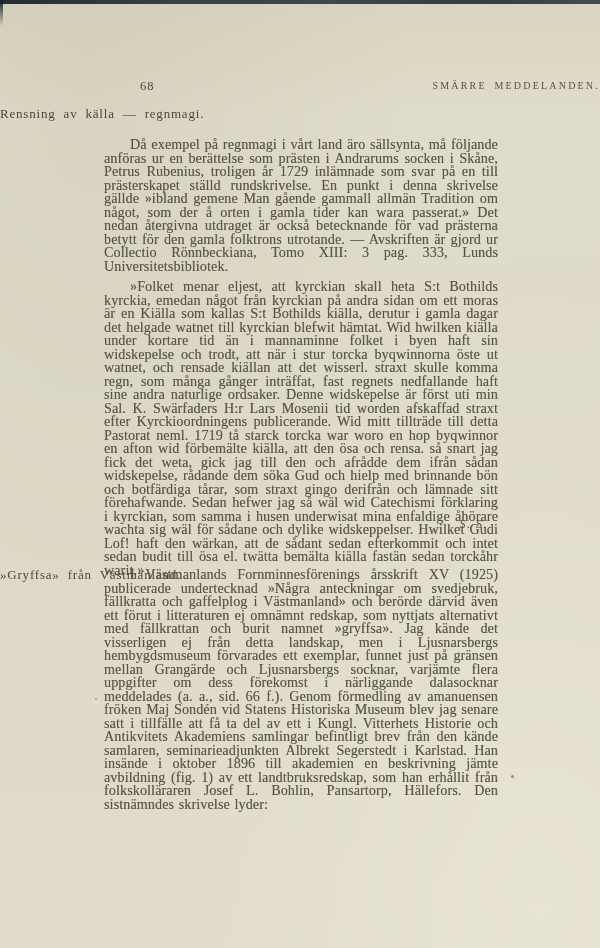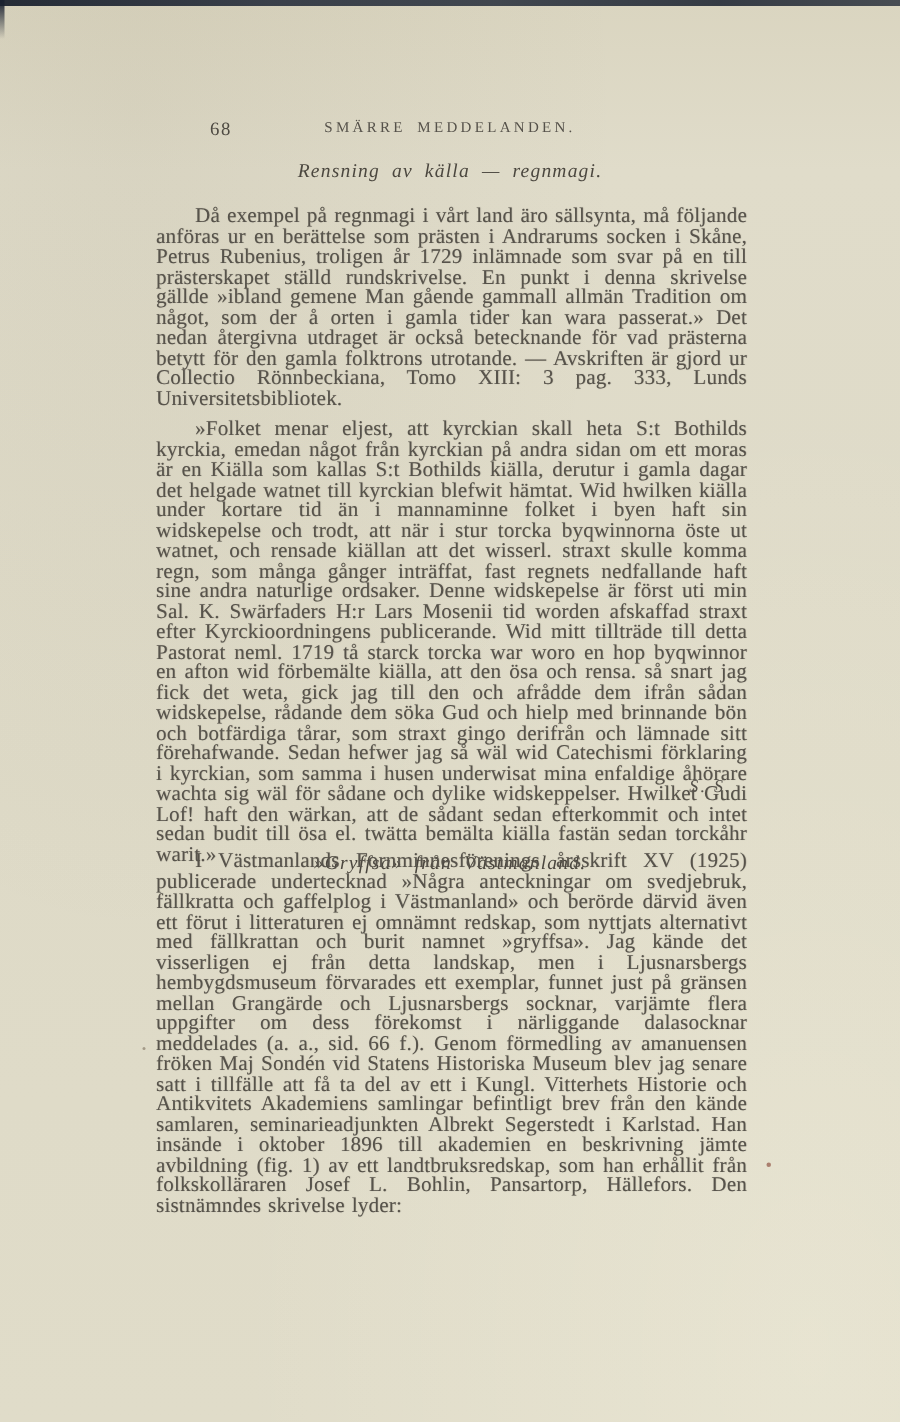--- a/index.html
+++ b/index.html
@@ -45,33 +45,31 @@
     left: 92px; top: 0;
     font-size: 12.5px;
     letter-spacing: 1px;
     color: #4e4a42;
     margin-left: 48px;
   }
   .rhead {
     position: absolute;
     left: 0; top: 1px;
     width: 600px;
-    text-align: center;
+    text-align: right;
     font-size: 10px;
     letter-spacing: 2.2px;
     word-spacing: 3px;
     color: #55514a;
   }
   .sec-title {
     position: absolute;
     left: 0;
     width: 600px;
     margin: 0;
-    text-align: center;
-    font-style: italic;
     font-weight: normal;
     font-size: 13px;
     letter-spacing: 0.8px;
     word-spacing: 4px;
     color: #4b473f;
   }
   .sec-title.first  { top: 106px; }
   .sec-title.second { top: 551px; margin-top: 16px; }
   .body-par {
     position: absolute;

